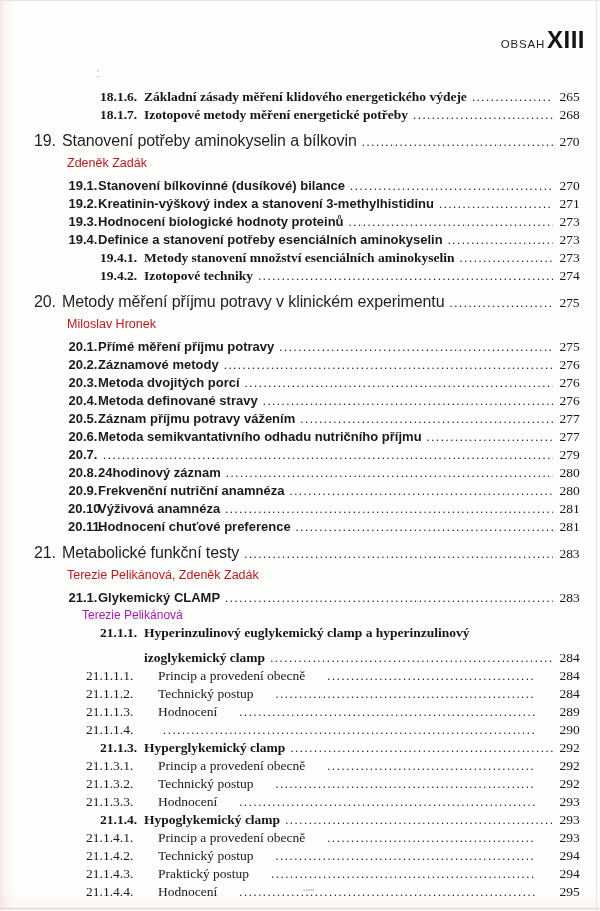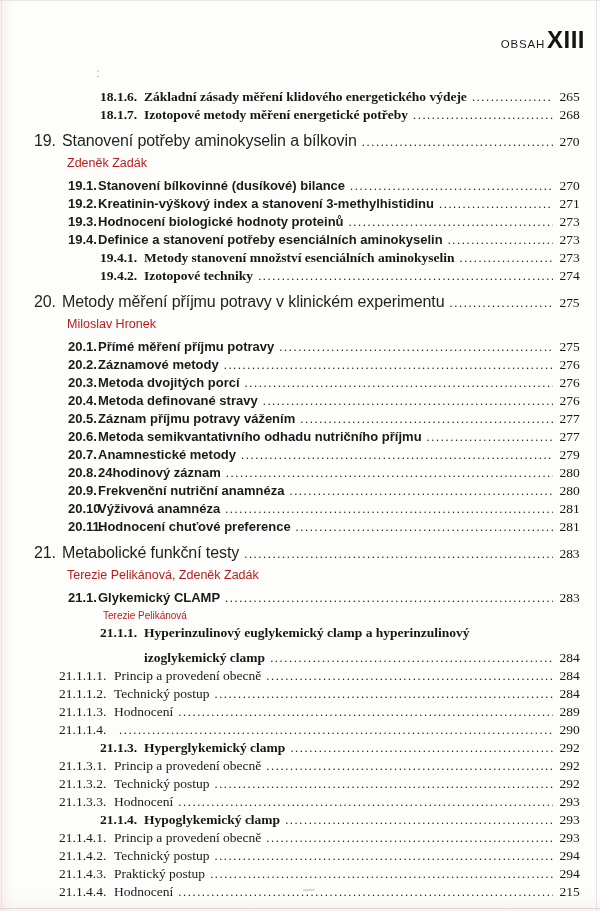--- a/index.html
+++ b/index.html
@@ -34,26 +34,26 @@
   .leader{flex:1 1 auto;overflow:hidden;white-space:nowrap;margin:0 3px 0 5px;
     font-family:"Liberation Serif", serif;font-size:12.5px;font-weight:400;
     letter-spacing:1.6px;color:#1e1e1d;}
   .leader::after{content:"...................................................................................................................................................................";}
   .pg{flex:0 0 auto;min-width:27px;text-align:center;
     font-family:"Liberation Serif", serif;font-size:13.5px;font-weight:400;color:#161615;}
 
   .chapter{margin-left:34px;margin-top:6px;font-size:16px;line-height:22px;letter-spacing:-0.1px;color:#1f1f1e;}
   .chapter .num{width:28px;}
   .author{margin-left:67px;font-size:12.5px;line-height:20px;color:#b91c1c;}
-  .author2{margin-left:103px;font-size:10px;line-height:17px;color:#b91c1c;}
+  .author2{margin-left:82px;font-size:12px;line-height:17px;color:#a21caf;}
   .section{margin-left:68px;font-weight:700;font-size:13px;line-height:17px;color:#1a1a19;}
-  .section .num{width:30px;}
+  .section .num{width:30px;text-align:center;}
   .sub2{margin-left:100px;font-family:"Liberation Serif", serif;font-weight:700;font-size:13.5px;line-height:17px;color:#161615;}
   .sub2 .num{width:44px;}
-  .sub3{margin-left:59px;font-family:"Liberation Serif", serif;font-weight:400;font-size:13.5px;line-height:17px;color:#1a1a19;}
+  .sub3{margin-left:86px;font-family:"Liberation Serif", serif;font-weight:400;font-size:13.5px;line-height:17px;color:#1a1a19;gap:17px;}
   .sub3 .num{width:55px;}
   .cont{margin-left:144px;font-family:"Liberation Serif", serif;font-weight:700;font-size:13.5px;line-height:17px;color:#161615;margin-top:8px;}
   .after-author{margin-top:4px;}
 </style>
 </head>
 <body>
 
 <div class="edge edge-top"></div>
 <div class="edge edge-left"></div>
 <div class="edge edge-right"></div>
@@ -166,21 +166,20 @@
       <span class="pg">277</span>
     </div>
     <div class="row section">
       <span class="num">20.6.</span>
       <span class="title">Metoda semikvantativního odhadu nutričního příjmu</span>
       <span class="leader"></span>
       <span class="pg">277</span>
     </div>
     <div class="row section">
       <span class="num">20.7.</span>
-      <span class="title">Anamnestické metody</span>
       <span class="leader"></span>
       <span class="pg">279</span>
     </div>
     <div class="row section">
       <span class="num">20.8.</span>
       <span class="title">24hodinový záznam</span>
       <span class="leader"></span>
       <span class="pg">280</span>
     </div>
     <div class="row section">
@@ -296,15 +295,15 @@
     <div class="row sub3">
       <span class="num">21.1.4.3.</span>
       <span class="title">Praktický postup</span>
       <span class="leader"></span>
       <span class="pg">294</span>
     </div>
     <div class="row sub3">
       <span class="num">21.1.4.4.</span>
       <span class="title">Hodnocení</span>
       <span class="leader"></span>
-      <span class="pg">215</span>
+      <span class="pg">295</span>
     </div>
   </div>
 
 </body></html>

